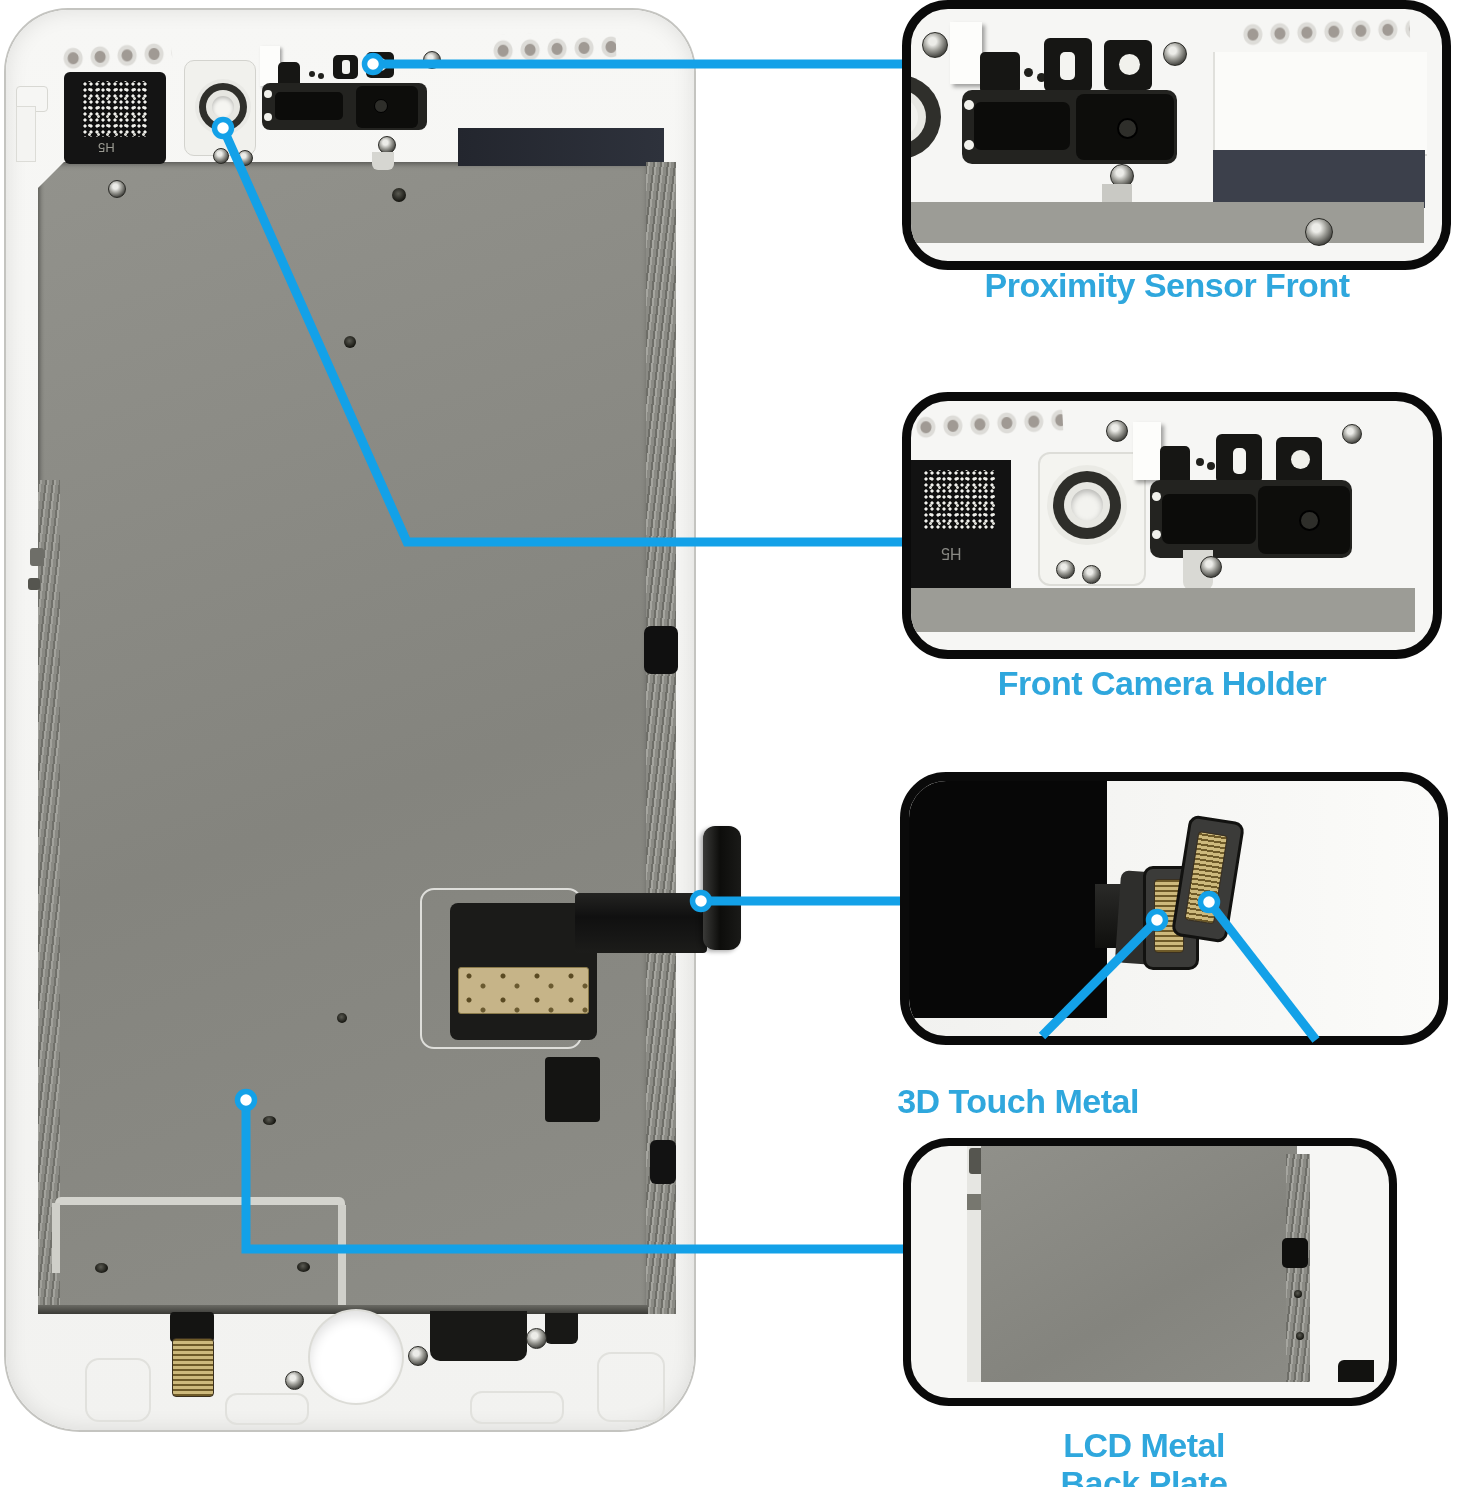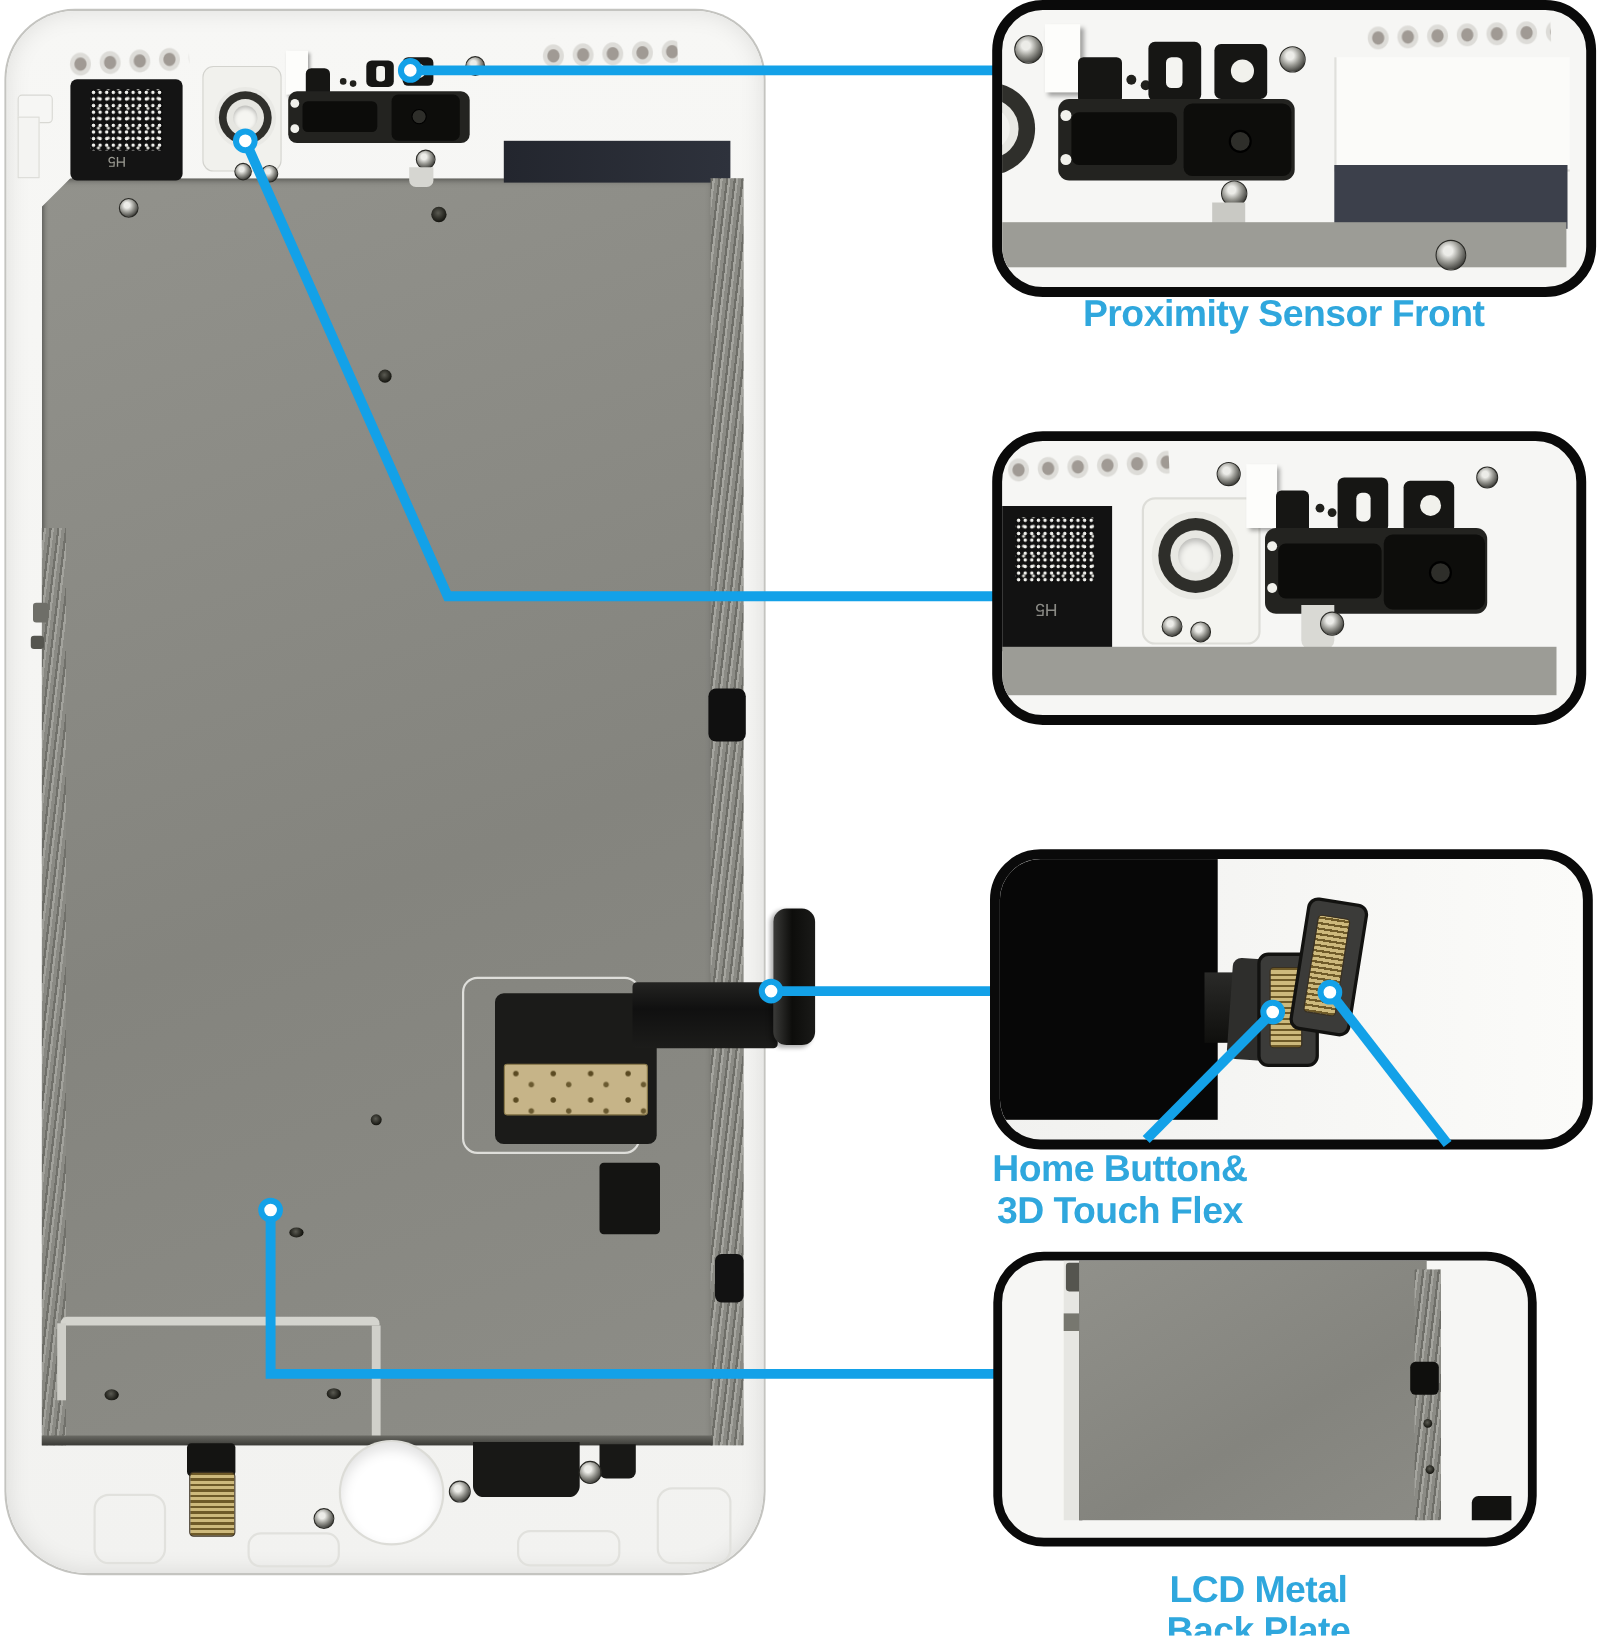--- a/index.html
+++ b/index.html
@@ -198,35 +198,38 @@
       <div class="abs" style="left:149px;top:30px;width:17px;height:17px;border-radius:50%;background:#2e2e2a;border:2px solid #000;"></div>
       <div class="whdot" style="left:2px;top:12px;width:9px;height:9px;"></div>
       <div class="whdot" style="left:2px;top:50px;width:9px;height:9px;"></div>
     </div>
     <div class="screw" style="left:145px;top:159px;width:17px;height:17px;"></div>
     <div class="screw" style="left:171px;top:164px;width:17px;height:17px;"></div>
     <div class="abs" style="left:272px;top:149px;width:30px;height:40px;background:#d9d9d4;border-radius:0 0 8px 8px;"></div>
     <div class="screw" style="left:289px;top:155px;width:20px;height:20px;"></div>
     <div class="abs" style="left:0px;top:187px;width:504px;height:44px;background:#9c9c96;"></div>
   </div>
+  <div class="label" style="left:902px;top:664px;width:520px;z-index:7;">
+    <span>Front Camera Holder</span>
+  </div>
 
   <div class="co" style="left:900px;top:772px;width:530px;height:255px;z-index:4;background:linear-gradient(90deg,#f1f1ef,#fbfbf9);">
     <div class="abs" style="left:0px;top:0px;width:198px;height:237px;background:#070707;"></div>
     <div class="abs" style="left:186px;top:103px;width:60px;height:64px;background:linear-gradient(180deg,#2a2a28,#0f0f0d);"></div>
     <div class="abs" style="left:209px;top:91px;width:52px;height:92px;background:#2e2e2c;border-radius:8px;transform:rotate(4deg);"></div>
     <div class="abs" style="left:234px;top:85px;width:50px;height:98px;background:#3b3b39;border:3px solid #121210;border-radius:10px;">
       <div class="goldpins" style="left:8px;top:10px;width:28px;height:72px;"></div>
     </div>
     <div class="abs" style="left:271px;top:37px;width:50px;height:116px;background:#3b3b39;border:3px solid #121210;border-radius:10px;transform:rotate(9deg);">
       <div class="goldpins" style="left:8px;top:12px;width:28px;height:88px;"></div>
     </div>
   </div>
   <div class="label" style="left:868px;top:1044px;width:300px;z-index:7;">
-    <span>Home Button&amp;</span><br>
-    <span>3D Touch Flex</span>
+    <br>
+    <span>3D Touch Metal</span>
   </div>
 
   <svg width="1468" height="1487" style="z-index:6;pointer-events:none;">
     <line x1="1157" y1="920" x2="1042" y2="1036" stroke="#13a1e8" stroke-width="9"></line>
     <line x1="1209" y1="902" x2="1316" y2="1040" stroke="#13a1e8" stroke-width="9"></line>
     <circle cx="1157" cy="920" r="8.5" fill="#ffffff" stroke="#13a1e8" stroke-width="5.5"></circle>
     <circle cx="1209" cy="902" r="8.5" fill="#ffffff" stroke="#13a1e8" stroke-width="5.5"></circle>
   </svg>
 
   <div class="co" style="left:903px;top:1138px;width:478px;height:252px;border-width:8px;z-index:4;">

